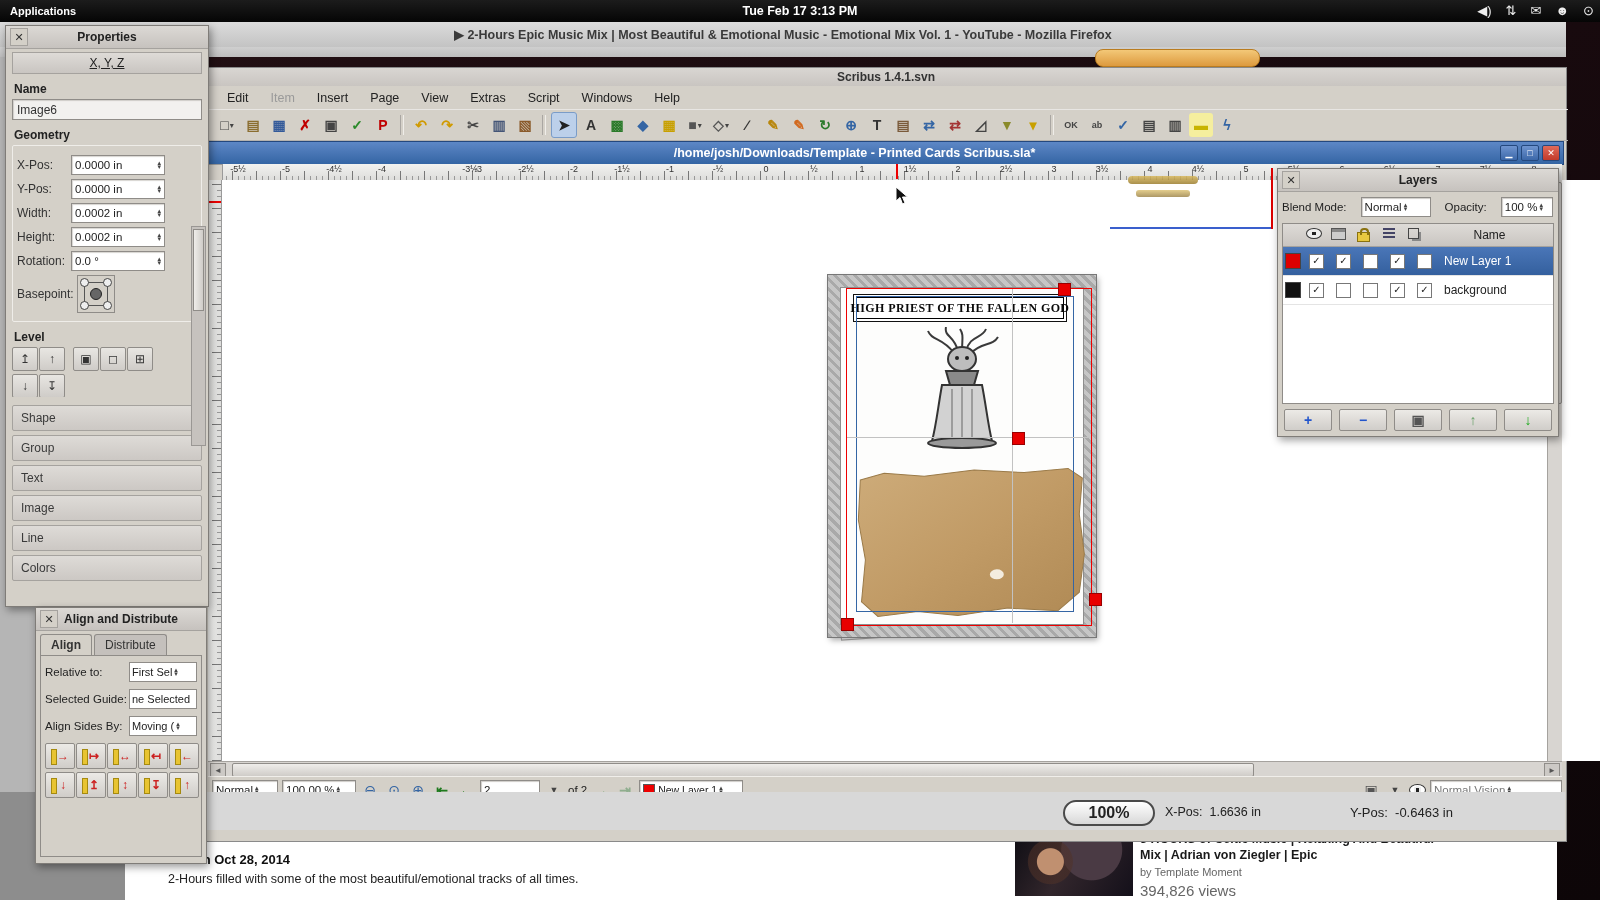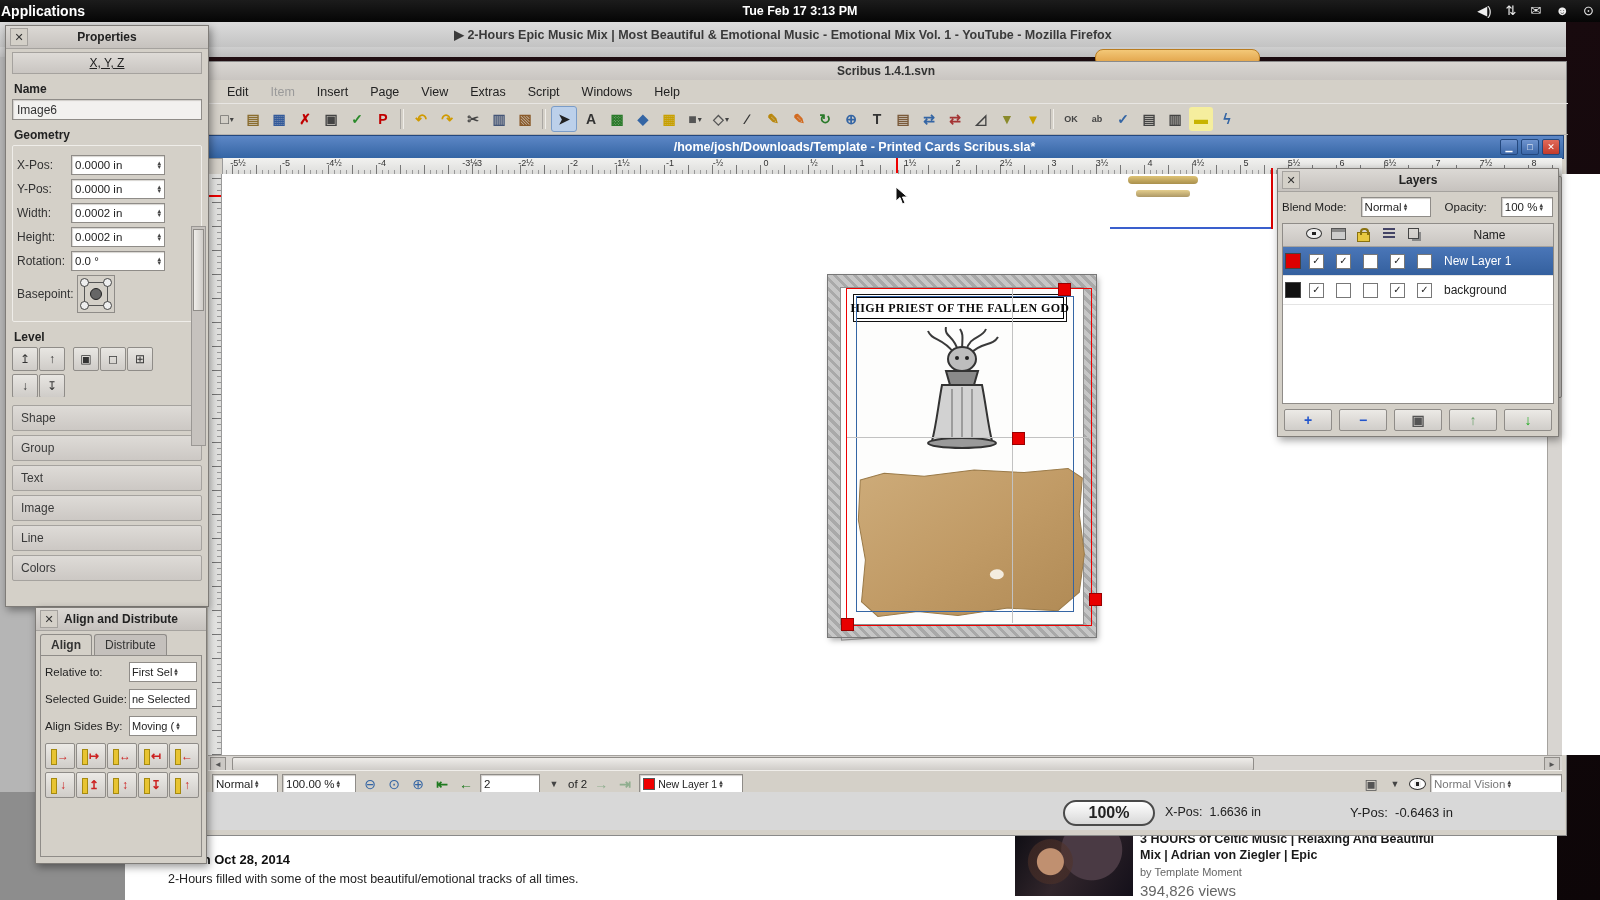--- a/index.html
+++ b/index.html
@@ -4,21 +4,21 @@
 <style>
   html,body{margin:0;padding:0}
   body{width:1600px;height:900px;overflow:hidden;position:relative;
        background:linear-gradient(160deg,#241014 0%,#180a0e 40%,#0d0608 100%);
        font-family:"Liberation Sans",sans-serif;font-size:12px;color:#222;}
   .abs{position:absolute}
 
   
   .topbar{left:0;top:0;width:1600px;height:22px;background:linear-gradient(#1c1c1c,#050505);
           color:#fff;display:flex;align-items:center;z-index:50}
-  .topbar .apps{padding:0 1px;font-weight:bold;font-size:14px}
+  .topbar .apps{padding:0 10px;font-weight:bold;font-size:11px}
   .topbar .clock{position:absolute;left:0;right:0;text-align:center;font-weight:bold;font-size:12.5px}
   .tray{position:absolute;right:6px;display:flex;gap:14px;align-items:center}
   .tray-icon{color:#eee;font-size:13px;line-height:22px;cursor:default}
 
   
   .ff-title{left:0;top:22px;width:1566px;height:25px;background:linear-gradient(#dcdcdc,#c3c3c3);
             border-bottom:1px solid #a8a8a8;display:flex;align-items:center;justify-content:center;
             color:#3a3a3a;font-weight:bold;font-size:12.5px;z-index:1}
   .ff-toolbar{left:0;top:47px;width:1566px;height:10px;background:linear-gradient(#cfcfcf,#bdbdbd);z-index:1}
   .ff-pill{left:1095px;top:49px;width:163px;height:16px;border-radius:8px;
@@ -30,21 +30,21 @@
   .ff-desc{position:absolute;left:43px;top:42px;font-size:12.5px;color:#222}
   .ff-thumb{position:absolute;left:890px;top:0;width:118px;height:66px;
     background:radial-gradient(circle at 30% 48%,#c09070 0 13px,rgba(80,50,40,.55) 14px 22px,transparent 23px),
                radial-gradient(circle at 65% 30%,#4a3a44 0 30px,transparent 31px),
                linear-gradient(120deg,#0e0d13,#32262c 45%,#14101a)}
   .ff-sug-title{position:absolute;left:1015px;top:2px;width:300px;font-weight:bold;font-size:12.5px;color:#1a1a1a;line-height:1.25}
   .ff-sug-by{position:absolute;left:1015px;top:36px;font-size:11px;color:#666}
   .ff-sug-views{position:absolute;left:1015px;top:52px;font-size:15px;color:#666}
 
   
-  .scribus{left:205px;top:61px;width:1360px;height:773px;background:#d4d0c8;
+  .scribus{left:205px;top:67px;width:1360px;height:773px;background:#d4d0c8;
            border:1px solid #8a8a8a;z-index:2}
   .sc-title{position:absolute;left:0;top:0;width:100%;height:18px;display:flex;align-items:center;
             justify-content:center;color:#333;font-weight:bold;font-size:12px;background:linear-gradient(#d9d6d2,#c9c5c1)}
   .menubar{position:absolute;left:2px;top:18px;width:1354px;height:23px;display:flex;align-items:center;padding-left:8px}
   .menu-item{padding:3px 11px;color:#222;font-size:12.5px;cursor:default}
   .menu-item.muted{color:#9a9a9a}
   .toolbar{position:absolute;left:2px;top:41px;width:1354px;height:30px;display:flex;align-items:center;
            padding-left:6px;border-top:1px solid #e8e6e3;border-bottom:1px solid #b5b2ae}
   .tb-icon{width:24px;height:24px;display:inline-flex;align-items:center;justify-content:center;
            border-radius:3px;margin:0 1px;position:relative;cursor:default}

